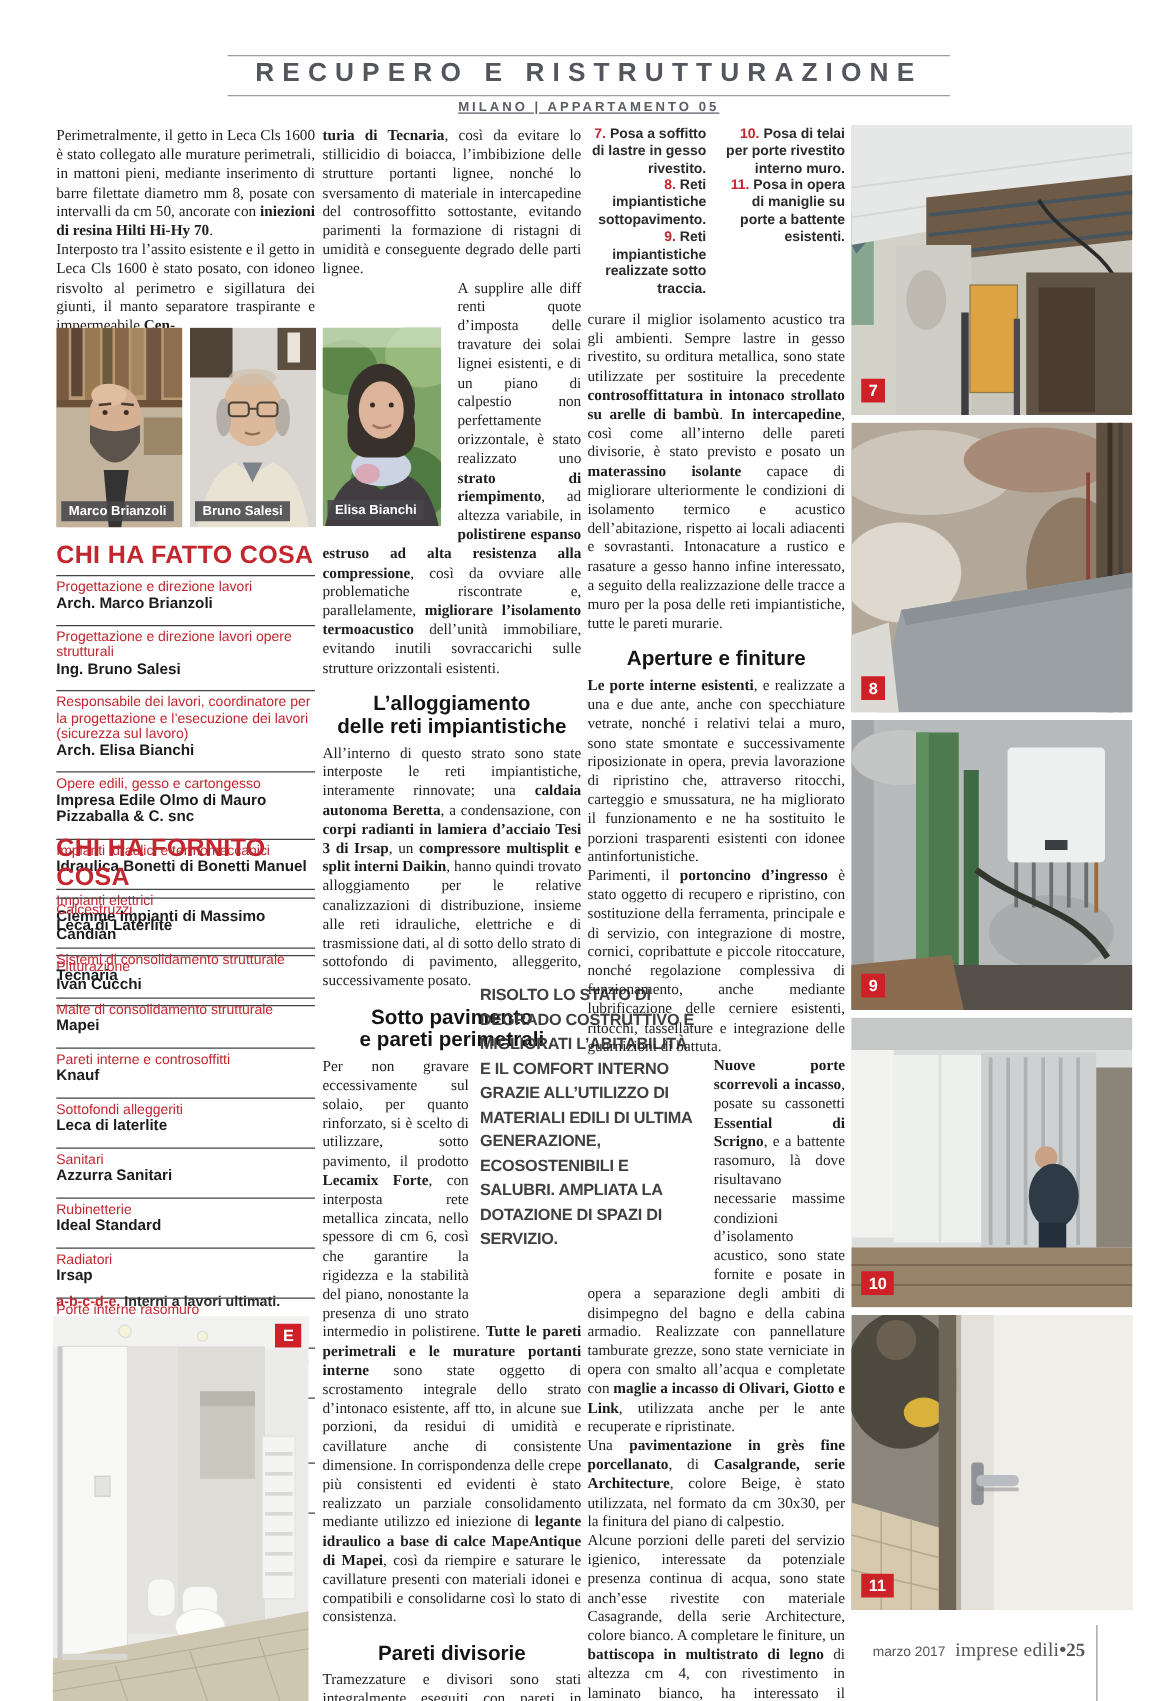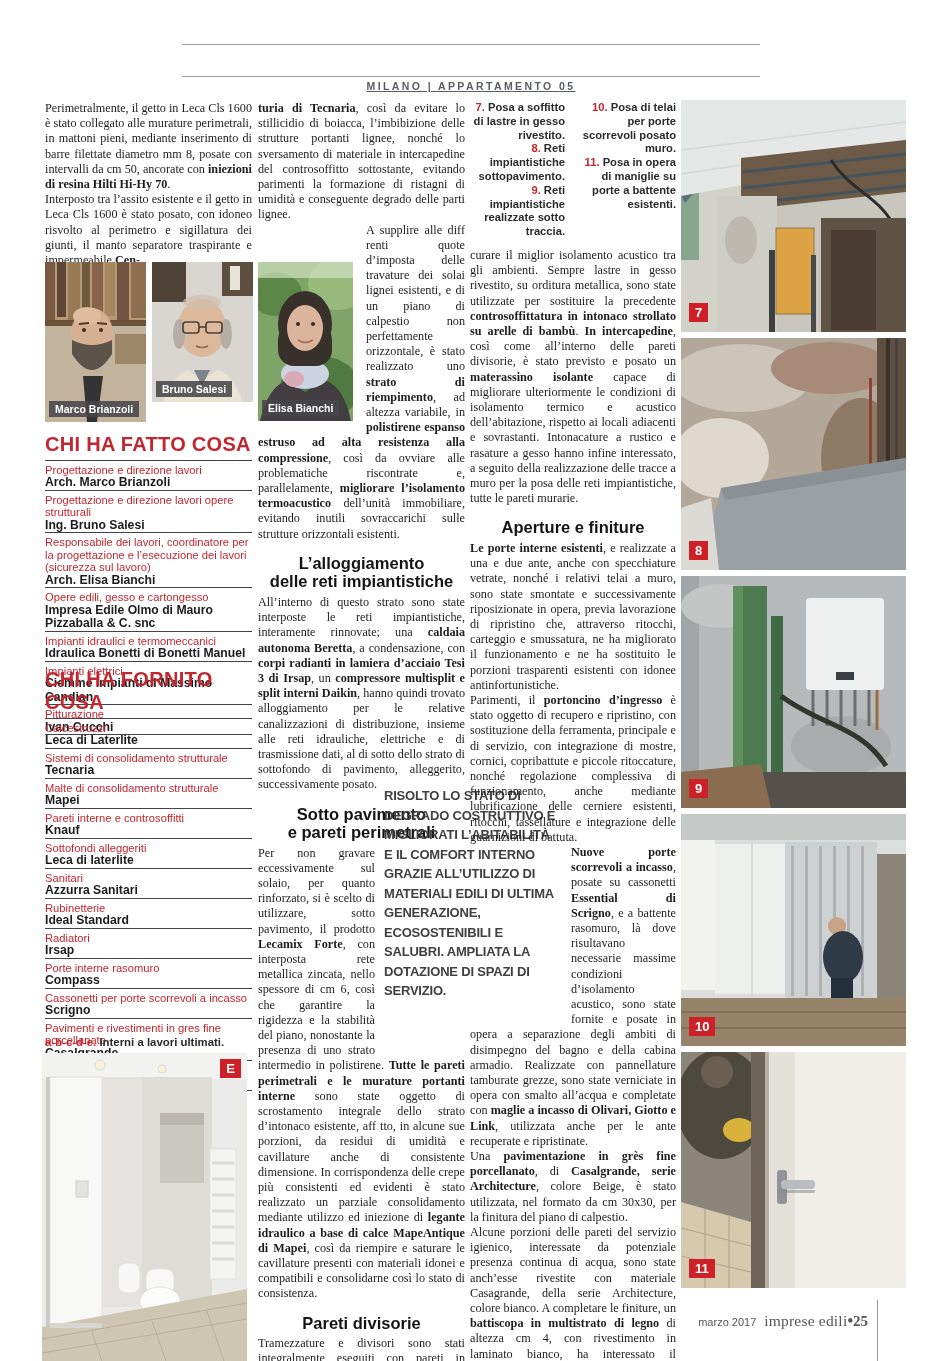--- a/index.html
+++ b/index.html
@@ -38,21 +38,21 @@
   .red{color:#c2262e;}
   
   .portrait{position:absolute;overflow:hidden;}
   .namebar{position:absolute;left:4px;bottom:5px;background:rgba(70,70,73,.87);
      color:#fff;font-family:Liberation Sans, sans-serif;font-weight:bold;
      font-size:10.5px;padding:2px 6px;white-space:nowrap;}
   
   .wlist{position:absolute;left:45px;width:207px;font-family:"Liberation Sans",sans-serif;text-align:left;}
   .wlist h2{margin:0;padding:0 0 4px;font-size:20px;letter-spacing:.3px;color:#c2262e;
      border-bottom:1.5px solid #434346;}
-  .witem{border-bottom:1.5px solid #434346;padding:3px 0 0;}
+  .witem{border-bottom:1.5px solid #434346;padding:3px 0 10px;}
   .wrole{font-size:11.2px;line-height:12.4px;color:#c2262e;}
   .wname{font-size:12.2px;line-height:13.6px;font-weight:bold;color:#1c1c1e;}
   
   .capE{position:absolute;left:45px;top:1036px;width:207px;
      font-family:"Liberation Sans",sans-serif;font-weight:bold;font-size:11.4px;color:#2a2a2c;text-align:left;}
   .badge{position:absolute;background:#cd2127;color:#fff;
      font-family:"Liberation Sans",sans-serif;font-weight:bold;font-size:13px;
      padding:2px 6px 2px;line-height:15px;}
   
   .photo{position:absolute;overflow:hidden;}
@@ -63,20 +63,21 @@
   .footer .fdot{font-weight:bold;}
   .footer .fpage{font-family:"Liberation Serif",serif;font-weight:bold;font-size:15px;}
   .vline{position:absolute;left:877px;top:1300px;width:1px;height:61px;background:#94969a;}
 </style>
 </head>
 <body>
 
 <div class="page">
 
   <div class="hrule" style="top:44px"></div>
+  <div class="hdr-title">RECUPERO E RISTRUTTURAZIONE</div>
   <div class="hrule" style="top:76px"></div>
   <div class="hdr-sub">MILANO | APPARTAMENTO 05</div>
 
   <div class="col col1">
     <p>Perimetralmente, il getto in Leca Cls 1600 è stato collegato alle murature perimetrali, in mattoni pieni, mediante inserimento di barre filettate diametro mm 8, posate con intervalli da cm 50, ancorate con <b>iniezioni di resina Hilti Hi-Hy 70</b>.</p>
     <p>Interposto tra l’assito esistente e il getto in Leca Cls 1600 è stato posato, con idoneo risvolto al perimetro e sigillatura dei giunti, il manto separatore traspirante e impermeabile <b>Cen-</b></p>
   </div>
 
   <div class="portrait" style="left:45px;top:262px;width:101px;height:160px">
     <svg width="101" height="160">
@@ -97,21 +98,21 @@
       <ellipse cx="47" cy="72" rx="21" ry="26" fill="#d6b092"></ellipse>
       <ellipse cx="42" cy="54" rx="14" ry="9" fill="#e0bd9e"></ellipse>
       <path d="M27,78 Q47,88 67,78 L67,92 Q47,124 27,92 Z" fill="#5c534b"></path>
       <circle cx="39" cy="68" r="2" fill="#3a2f28"></circle>
         <circle cx="56" cy="68" r="2" fill="#3a2f28"></circle>
       <path d="M34,62 L44,61 M52,61 L62,62" stroke="#4a3b30" stroke-width="2" fill="none"></path>
     </svg>
     <span class="namebar">Marco Brianzoli</span>
   </div>
 
-  <div class="portrait" style="left:152px;top:262px;width:101px;height:140px">
+  <div class="portrait" style="left:152px;top:262px;width:101px;height:160px">
     <svg width="101" height="160">
       <rect width="101" height="160" fill="#d9d6d1"></rect>
       <rect x="0" y="0" width="34" height="40" fill="#4e4336"></rect>
       <rect x="70" y="0" width="31" height="34" fill="#5d4f40"></rect>
       <rect x="78" y="4" width="10" height="24" fill="#e8e4da"></rect>
       <path d="M6,160 Q14,116 36,108 L50,118 L66,108 Q88,116 95,160 Z" fill="#e9e3d4"></path>
       <polygon points="42,108 58,108 50,124" fill="#7d838a"></polygon>
       <ellipse cx="50" cy="66" rx="24" ry="29" fill="#dcb99b"></ellipse>
       <ellipse cx="27" cy="72" rx="6" ry="15" fill="#b5aea6"></ellipse>
       <ellipse cx="74" cy="72" rx="6" ry="15" fill="#b5aea6"></ellipse>
@@ -274,21 +275,21 @@
   <div class="pullquote">RISOLTO LO STATO DI DEGRADO COSTRUTTIVO E MIGLIORATI L’ABITABILITÀ E IL COMFORT INTERNO GRAZIE ALL’UTILIZZO DI MATERIALI EDILI DI ULTIMA GENERAZIONE, ECOSOSTENIBILI E SALUBRI. AMPLIATA LA DOTAZIONE DI SPAZI DI SERVIZIO.</div>
 
   <div class="col col3">
     <div class="caps">
       <div class="caps-col c1">
         <p><span class="red">7.</span> <span>Posa a soffitto di lastre in gesso rivestito.</span></p>
         <p><span class="red">8.</span> <span>Reti impiantistiche sottopavimento.</span></p>
         <p><span class="red">9.</span> <span>Reti impiantistiche realizzate sotto traccia.</span></p>
       </div>
       <div class="caps-col c2">
-        <p><span class="red">10.</span> <span>Posa di telai per porte scorrevoli posato muro.</span></p>
+        <p><span class="red">10.</span> <span>Posa di telai per porte rivestito interno muro.</span></p>
         <p><span class="red">11.</span> <span>Posa in opera di maniglie su porte a battente esistenti.</span></p>
       </div>
     </div>
     <p>curare il miglior isolamento acustico tra gli ambienti. Sempre lastre in gesso rivestito, su orditura metallica, sono state utilizzate per sostituire la precedente <b>controsoffittatura in intonaco strollato su arelle di bambù</b>. <b>In intercapedine</b>, così come all’interno delle pareti divisorie, è stato previsto e posato un <b>materassino isolante</b> capace di migliorare ulteriormente le condizioni di isolamento termico e acustico dell’abitazione, rispetto ai locali adiacenti e sovrastanti. Intonacature a rustico e rasature a gesso hanno infine interessato, a seguito della realizzazione delle tracce a muro per la posa delle reti impiantistiche, tutte le pareti murarie.</p>
     <div class="h3">Aperture e finiture</div>
     <p><b>Le porte interne esistenti</b>, e realizzate a una e due ante, anche con specchiature vetrate, nonché i relativi telai a muro, sono state smontate e successivamente riposizionate in opera, previa lavorazione di ripristino che, attraverso ritocchi, carteggio e smussatura, ne ha migliorato il funzionamento e ne ha sostituito le porzioni trasparenti esistenti con idonee antinfortunistiche.</p>
     <p>Parimenti, il <b>portoncino d’ingresso</b> è stato oggetto di recupero e ripristino, con sostituzione della ferramenta, principale e di servizio, con integrazione di mostre, cornici, copribattute e piccole ritoccature, nonché regolazione complessiva di funzionamento, anche mediante lubrificazione delle cerniere esistenti, ritocchi, tassellature e integrazione delle guarnizioni di battuta.</p>
     <p><span class="quote-spacer-l"></span><span><b>Nuove porte scorrevoli a incasso</b>, posate su cassonetti <b>Essential di Scrigno</b>, e a battente rasomuro, là dove risultavano necessarie massime condizioni d’isolamento acustico, sono state fornite e posate in opera a separazione degli ambiti di disimpegno del bagno e della cabina armadio. Realizzate con pannellature tamburate grezze, sono state verniciate in opera con smalto all’acqua e completate con <b>maglie a incasso di Olivari, Giotto e Link</b>, utilizzata anche per le ante recuperate e ripristinate.</span></p>
     <p>Una <b>pavimentazione in grès fine porcellanato</b>, di <b>Casalgrande, serie Architecture</b>, colore Beige, è stato utilizzata, nel formato da cm 30x30, per la finitura del piano di calpestio.</p>
     <p>Alcune porzioni delle pareti del servizio igienico, interessate da potenziale presenza continua di acqua, sono state anch’esse rivestite con materiale Casagrande, della serie Architecture, colore bianco. A completare le finiture, un <b>battiscopa in multistrato di legno</b> di altezza cm 4, con rivestimento in laminato bianco, ha interessato il perimetro di pavimento dei locali interni.</p>

